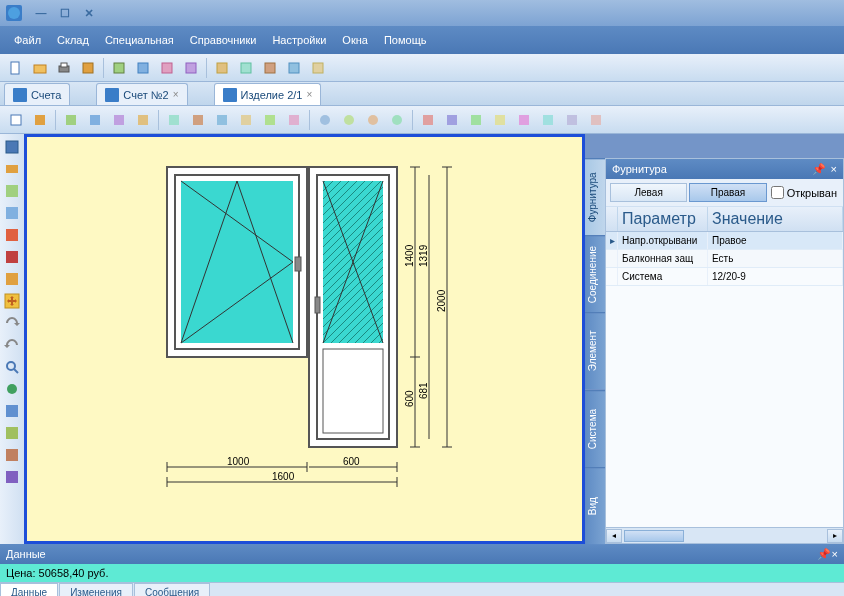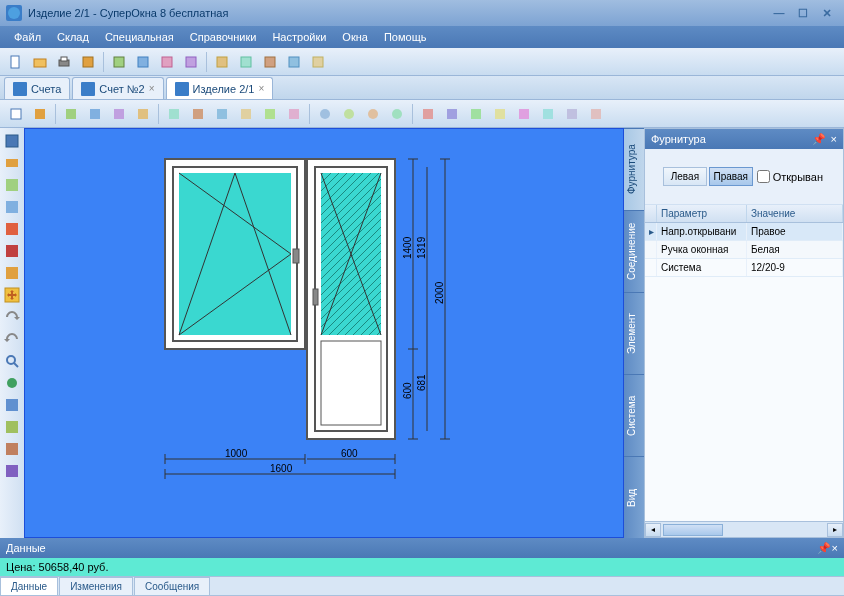--- a/index.html
+++ b/index.html
@@ -1,59 +1,59 @@
 <!DOCTYPE html>
 <html><head>
 <meta charset="utf-8">
 <style>
 * { margin:0; padding:0; box-sizing:border-box; font-family:Tahoma,Arial,sans-serif; font-size:11px; }
 body { background:#7495c8; width:844px; height:596px; overflow:hidden; }
 .titlebar { height:26px; background:linear-gradient(#a0bde0,#7da3d3); display:flex; align-items:center; padding:0 6px; color:#fff; }
 .titlebar .icon { width:16px; height:16px; background:#3a7dc8; border-radius:2px; margin-right:6px; display:flex; align-items:center; justify-content:center; }
 .titlebar .title { flex:1; color:#0a3a6b; font-weight:normal; }
 .winbtn { width:22px; height:18px; margin-left:2px; display:flex; align-items:center; justify-content:center; color:#3a6ba0; font-weight:bold; cursor:pointer; }
-.menubar { height:22px; background:linear-gradient(#5e8bc4,#4a78b5); display:flex; align-items:center; padding:0 6px; color:#fff; }
+.menubar { height:28px; background:linear-gradient(#5e8bc4,#4a78b5); display:flex; align-items:center; padding:0 6px; color:#fff; }
 .menubar span { padding:3px 8px; cursor:pointer; }
 .toolbar1 { height:28px; background:linear-gradient(#e8f0fa,#c8dcf0); display:flex; align-items:center; padding:0 4px; border-bottom:1px solid #9ab6d8; }
 .tbtn { width:22px; height:22px; margin:0 1px; border:1px solid transparent; display:flex; align-items:center; justify-content:center; cursor:pointer; border-radius:2px; }
 .tbtn svg { width:16px; height:16px; }
 .sep { width:1px; height:20px; background:#a8c0dc; margin:0 3px; }
-.tabbar { height:24px; background:linear-gradient(#d8e6f5,#c0d6ec); display:flex; align-items:flex-end; padding:0 4px; border-bottom:1px solid #9ab6d8; }
+.tabbar { height:24px; background:linear-gradient(#d8e6f5,#c0d6ec); display:flex; align-items:flex-end; padding:0 4px; border-bottom:1px solid #9ab6d8;gap:24px; }
 .tab { height:22px; padding:0 8px; margin-right:2px; display:flex; align-items:center; background:#e8f0fa; border:1px solid #9ab6d8; border-bottom:none; border-radius:3px 3px 0 0; cursor:pointer; color:#1a4a7a; }
 .tab.active { background:#fff; }
 .tab .ticon { width:14px; height:14px; margin-right:4px; background:#3a7dc8; border-radius:1px; }
 .tab .close { margin-left:4px; color:#888; font-size:10px; }
 .toolbar2 { height:28px; background:linear-gradient(#e8f0fa,#c8dcf0); display:flex; align-items:center; padding:0 4px; border-bottom:1px solid #9ab6d8; }
 .workspace { display:flex; height:410px; }
 .lefttools { width:24px; background:linear-gradient(90deg,#e8f0fa,#d0e0f2); display:flex; flex-direction:column; align-items:center; padding-top:4px; gap:4px; }
 .ltbtn { width:18px; height:18px; cursor:pointer; display:flex; align-items:center; justify-content:center; }
-.canvas { flex:1; background:#3b82f6; border:1px solid #1d4ed8; position:relative; overflow:hidden; }
+.canvas { flex:1; background:#fef9c3; border:3px solid #1d4ed8; position:relative; overflow:hidden; }
 .drawing { position:absolute; left:130px; top:20px; }
 .win-outer { stroke:#555; stroke-width:2; fill:#fff; }
 .glass { fill:#3ad8d0; }
 .hatch { fill:url(#hatch); }
 .dim-line { stroke:#333; stroke-width:1; }
 .dim-text { font-size:10px; fill:#000; }
-.right { width:220px; display:flex; }
+.right { width:259px; display:flex;margin-top:24px; }
 .vtabs { width:20px; display:flex; flex-direction:column; }
 .vtab { flex:1; background:linear-gradient(90deg,#7ba3d2,#5e8bc4); color:#fff; writing-mode:vertical-rl; text-align:center; padding:8px 2px; font-size:10px; border-bottom:1px solid #4a78b5; cursor:pointer; transform:rotate(180deg); }
 .vtab.active { background:linear-gradient(90deg,#c0d6ec,#a8c8e5); color:#1a4a7a; }
 .props { flex:1; background:#f8fbfe; border:1px solid #a8c0dc; display:flex; flex-direction:column; }
 .props-header { height:20px; background:linear-gradient(#5e8bc4,#4a78b5); color:#fff; padding:3px 6px; display:flex; align-items:center; }
 .props-header .spacer { flex:1; }
 .props-header .pin { cursor:pointer; margin-left:4px; }
 .profile { padding:4px 6px; background:#fff; border-bottom:1px solid #d0e0f2; }
-.sidebtns { display:flex; padding:18px; gap:2px; background:#e8f0fa; border-bottom:1px solid #d0e0f2; }
+.sidebtns { display:flex; padding:4px; gap:2px; background:#e8f0fa; border-bottom:1px solid #d0e0f2; }
 .sidebtn { flex:1; padding:3px; text-align:center; background:linear-gradient(#f0f6fc,#d8e6f5); border:1px solid #a8c0dc; cursor:pointer; font-size:10px; }
 .sidebtn.active { background:linear-gradient(#d0e0f5,#a8c8eb); border-color:#6a98d0; }
 .chk { display:flex; align-items:center; padding:3px 2px; font-size:10px; }
 .chk input { margin-right:3px; }
 .grid { flex:1; overflow:auto; }
 .grid-header { display:flex; background:linear-gradient(#e8f0fa,#d0e0f2); border-bottom:1px solid #a8c0dc; }
-.grid-header div { padding:3px 4px; border-right:1px solid #c0d6ec; font-size:10px; color:#2a5a8a; }
+.grid-header div { padding:3px 4px; border-right:1px solid #c0d6ec; font-size:16px; color:#2a5a8a; }
 .grid-row { display:flex; border-bottom:1px solid #e0ecf8; }
 .grid-row:nth-child(odd) { background:#f4f8fc; }
 .grid-row.sel { background:#d8e8f8; }
 .grid-row div { padding:3px 4px; border-right:1px solid #e8f0fa; font-size:10px; overflow:hidden; white-space:nowrap; }
 .col1 { width:90px; }
 .col2 { flex:1; }
 .rowmark { width:12px; text-align:center; color:#2a5a8a; }
 .special { padding:4px; display:flex; align-items:center; gap:4px; background:#e8f0fa; border-top:1px solid #c0d6ec; font-size:10px; }
 .special input[type=text] { width:30px; border:1px solid #a8c0dc; padding:1px 2px; }
 .hscroll { height:16px; background:#d8e6f5; border-top:1px solid #a8c0dc; display:flex; align-items:center; }
@@ -70,21 +70,20 @@
 </style>
 </head>
 <body>
 
 <div class="titlebar">
   <div class="icon">
       <svg viewBox="0 0 16 16">
         <circle cx="8" cy="8" r="6" fill="#4da0e0"></circle>
       </svg>
     </div>
-  <div class="title">Изделие 2/1 - СуперОкна 8 бесплатная</div>
   <div class="winbtn">—</div>
   <div class="winbtn">☐</div>
   <div class="winbtn">✕</div>
 </div>
 
 <div class="menubar">
   <span>Файл</span>
   <span>Склад</span>
   <span>Специальная</span>
   <span>Справочники</span>
@@ -479,22 +478,22 @@
           <div class="col1">Параметр</div>
           <div class="col2">Значение</div>
         </div>
         <div class="grid-row sel">
             <div class="rowmark">▸</div>
             <div class="col1">Напр.открывани</div>
             <div class="col2">Правое</div>
           </div>
         <div class="grid-row">
             <div class="rowmark"></div>
-            <div class="col1">Ручка оконная</div>
-            <div class="col2">Белая</div>
+            <div class="col1">Балконная защ</div>
+            <div class="col2">Есть</div>
           </div>
         <div class="grid-row">
             <div class="rowmark"></div>
             <div class="col1">Система</div>
             <div class="col2">12/20-9</div>
           </div>
       </div>
       <div class="hscroll">
         <div class="sbtn">◂</div>
         <div class="thumb"></div>

